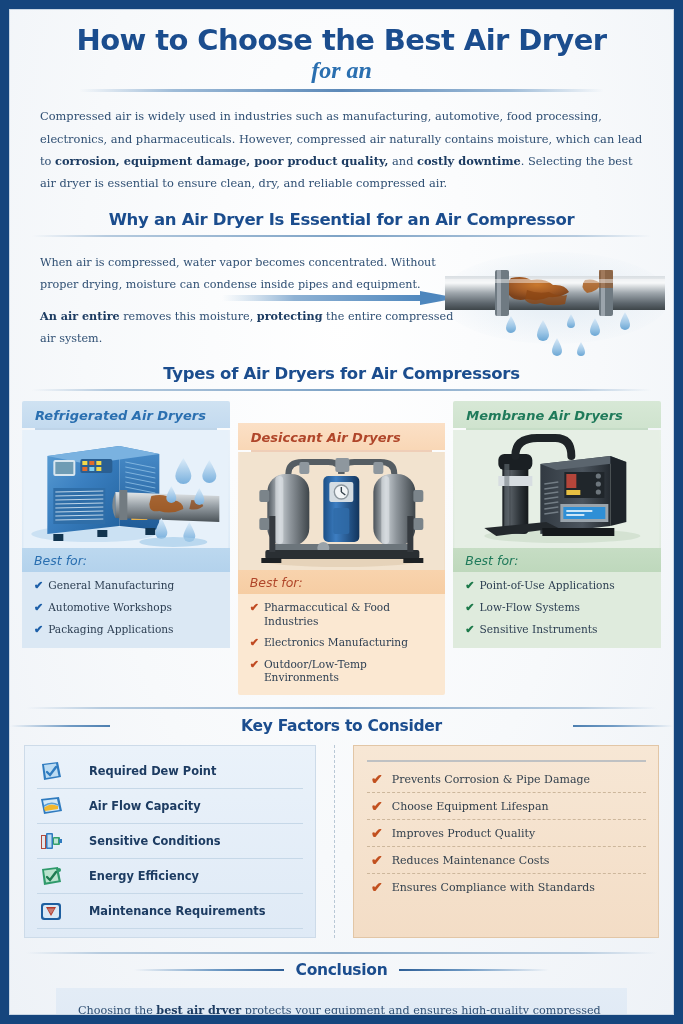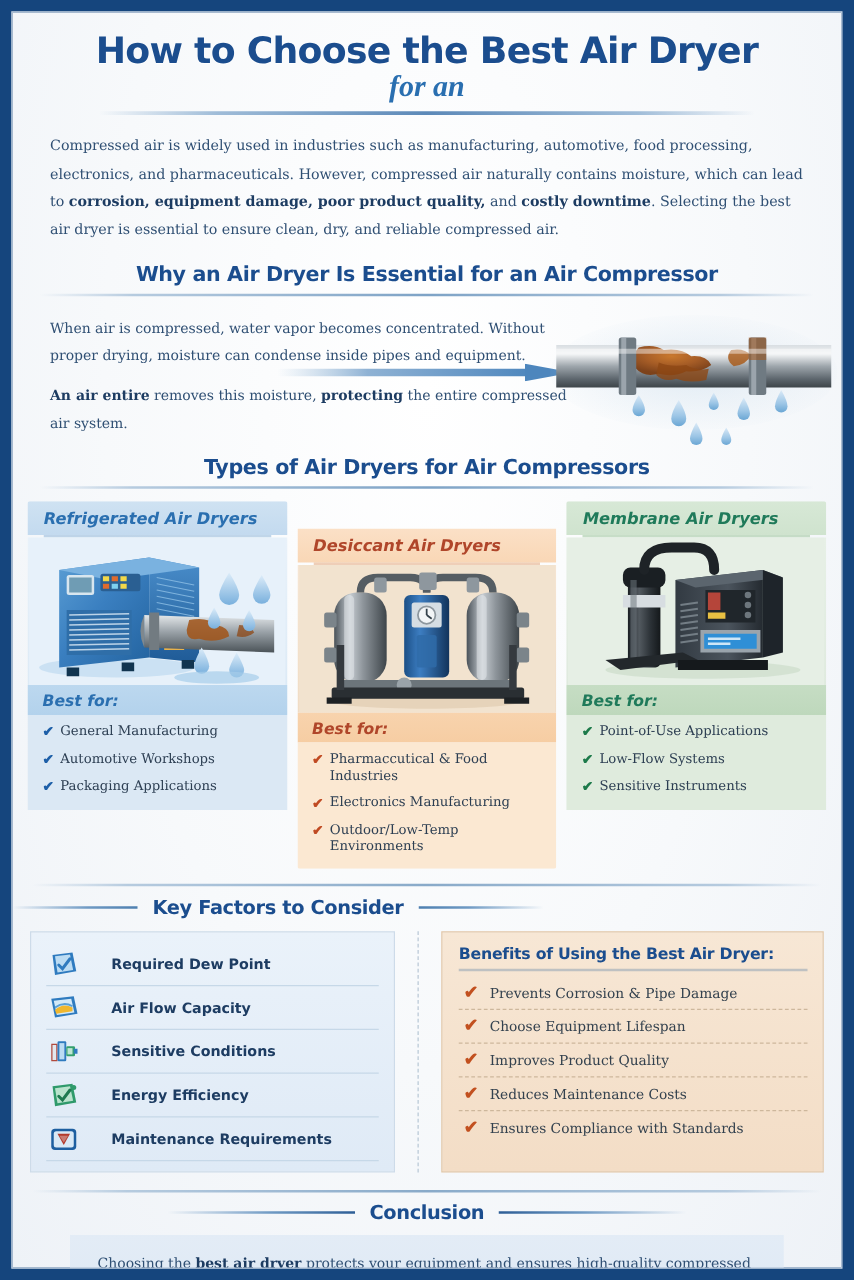--- a/index.html
+++ b/index.html
@@ -109,21 +109,21 @@
   .card-hd {
     font-family: "DejaVu Sans", sans-serif;
     font-weight: bold; font-style: italic;
     font-size: 13px;
     padding: 7px 0 5px 13px;
   }
   .card-hd-rule { height: 2px; margin: 0 13px; opacity: .55; }
   .card-img { height: 118px; position: relative; overflow: hidden; }
   .bestfor {
     font-family: "DejaVu Sans", sans-serif;
-    font-weight: bold; font-style: italic; font-size: 12.5px;
+    font-weight: normal; font-style: italic; font-size: 12.5px;
     padding: 5px 16px 4px 12px;
   }
   .bf-list { padding: 7px 10px 11px 12px; }
   .bf-item {
     display: flex; align-items: flex-start; gap: 5px;
     font-family: "DejaVu Serif", serif;
     font-size: 10.6px; color: #2c3e52;
     line-height: 1.25;
     margin-bottom: 8px;
   }
@@ -147,21 +147,21 @@
 
   .c-green .card-hd { color: #1f7a5a; background: linear-gradient(180deg,#d7e8d6,#cfe3ce); }
   .c-green .card-hd-rule { background: #9cc49a; }
   .c-green .card-img { background: linear-gradient(180deg,#e7f0e6,#dfeade); }
   .c-green .bestfor { color: #1f7a5a; background: linear-gradient(180deg,#c6ddc4,#bed8bc); }
   .c-green .bf-list { background: #dfebdd; }
   .c-green .tick { color: #1d7a4a; }
 
   
   .kf-wrap { margin-top: 12px; }
-  .kf-head-row { display: flex; align-items: center; justify-content: flex-start; gap: 12px; }
+  .kf-head-row { display: flex; align-items: center; justify-content: space-between; gap: 12px; }
   .kf-dash { width: 100px; height: 2px; background: linear-gradient(90deg, rgba(140,175,210,0) 0%, #6f9ac4 60%, #4d7fb0 100%); }
   .kf-dash.r { background: linear-gradient(90deg, #4d7fb0 0%, #6f9ac4 40%, rgba(140,175,210,0) 100%); }
 
   .kf-cols { display: flex; gap: 18px; margin: 10px 14px 0 14px; align-items: stretch; }
   .kf-left {
     flex: 0 0 292px;
     background: linear-gradient(180deg,#eaf2fa 0%, #dfeaf6 100%);
     border: 1px solid #cddbe9;
     padding: 8px 12px 8px 12px;
   }
@@ -636,21 +636,20 @@
             <path d="M8.5 8.5 L15.5 8.5 L12 14 Z" fill="#f0f5f9" opacity=".35"></path>
           </svg>
           <span class="kf-label">Maintenance Requirements</span>
         </div>
 
       </div>
 
       <div class="kf-sep"></div>
 
       <div class="benefits">
-        <div class="ben-title">Benefits of Using the Best Air Dryer:</div>
         <div class="ben-rule"></div>
 
         <div class="ben-item">
           <span class="ben-tick">✔</span>
           <span>Prevents Corrosion &amp; Pipe Damage</span>
         </div>
         <div class="ben-item">
           <span class="ben-tick">✔</span>
           <span>Choose Equipment Lifespan</span>
         </div>

